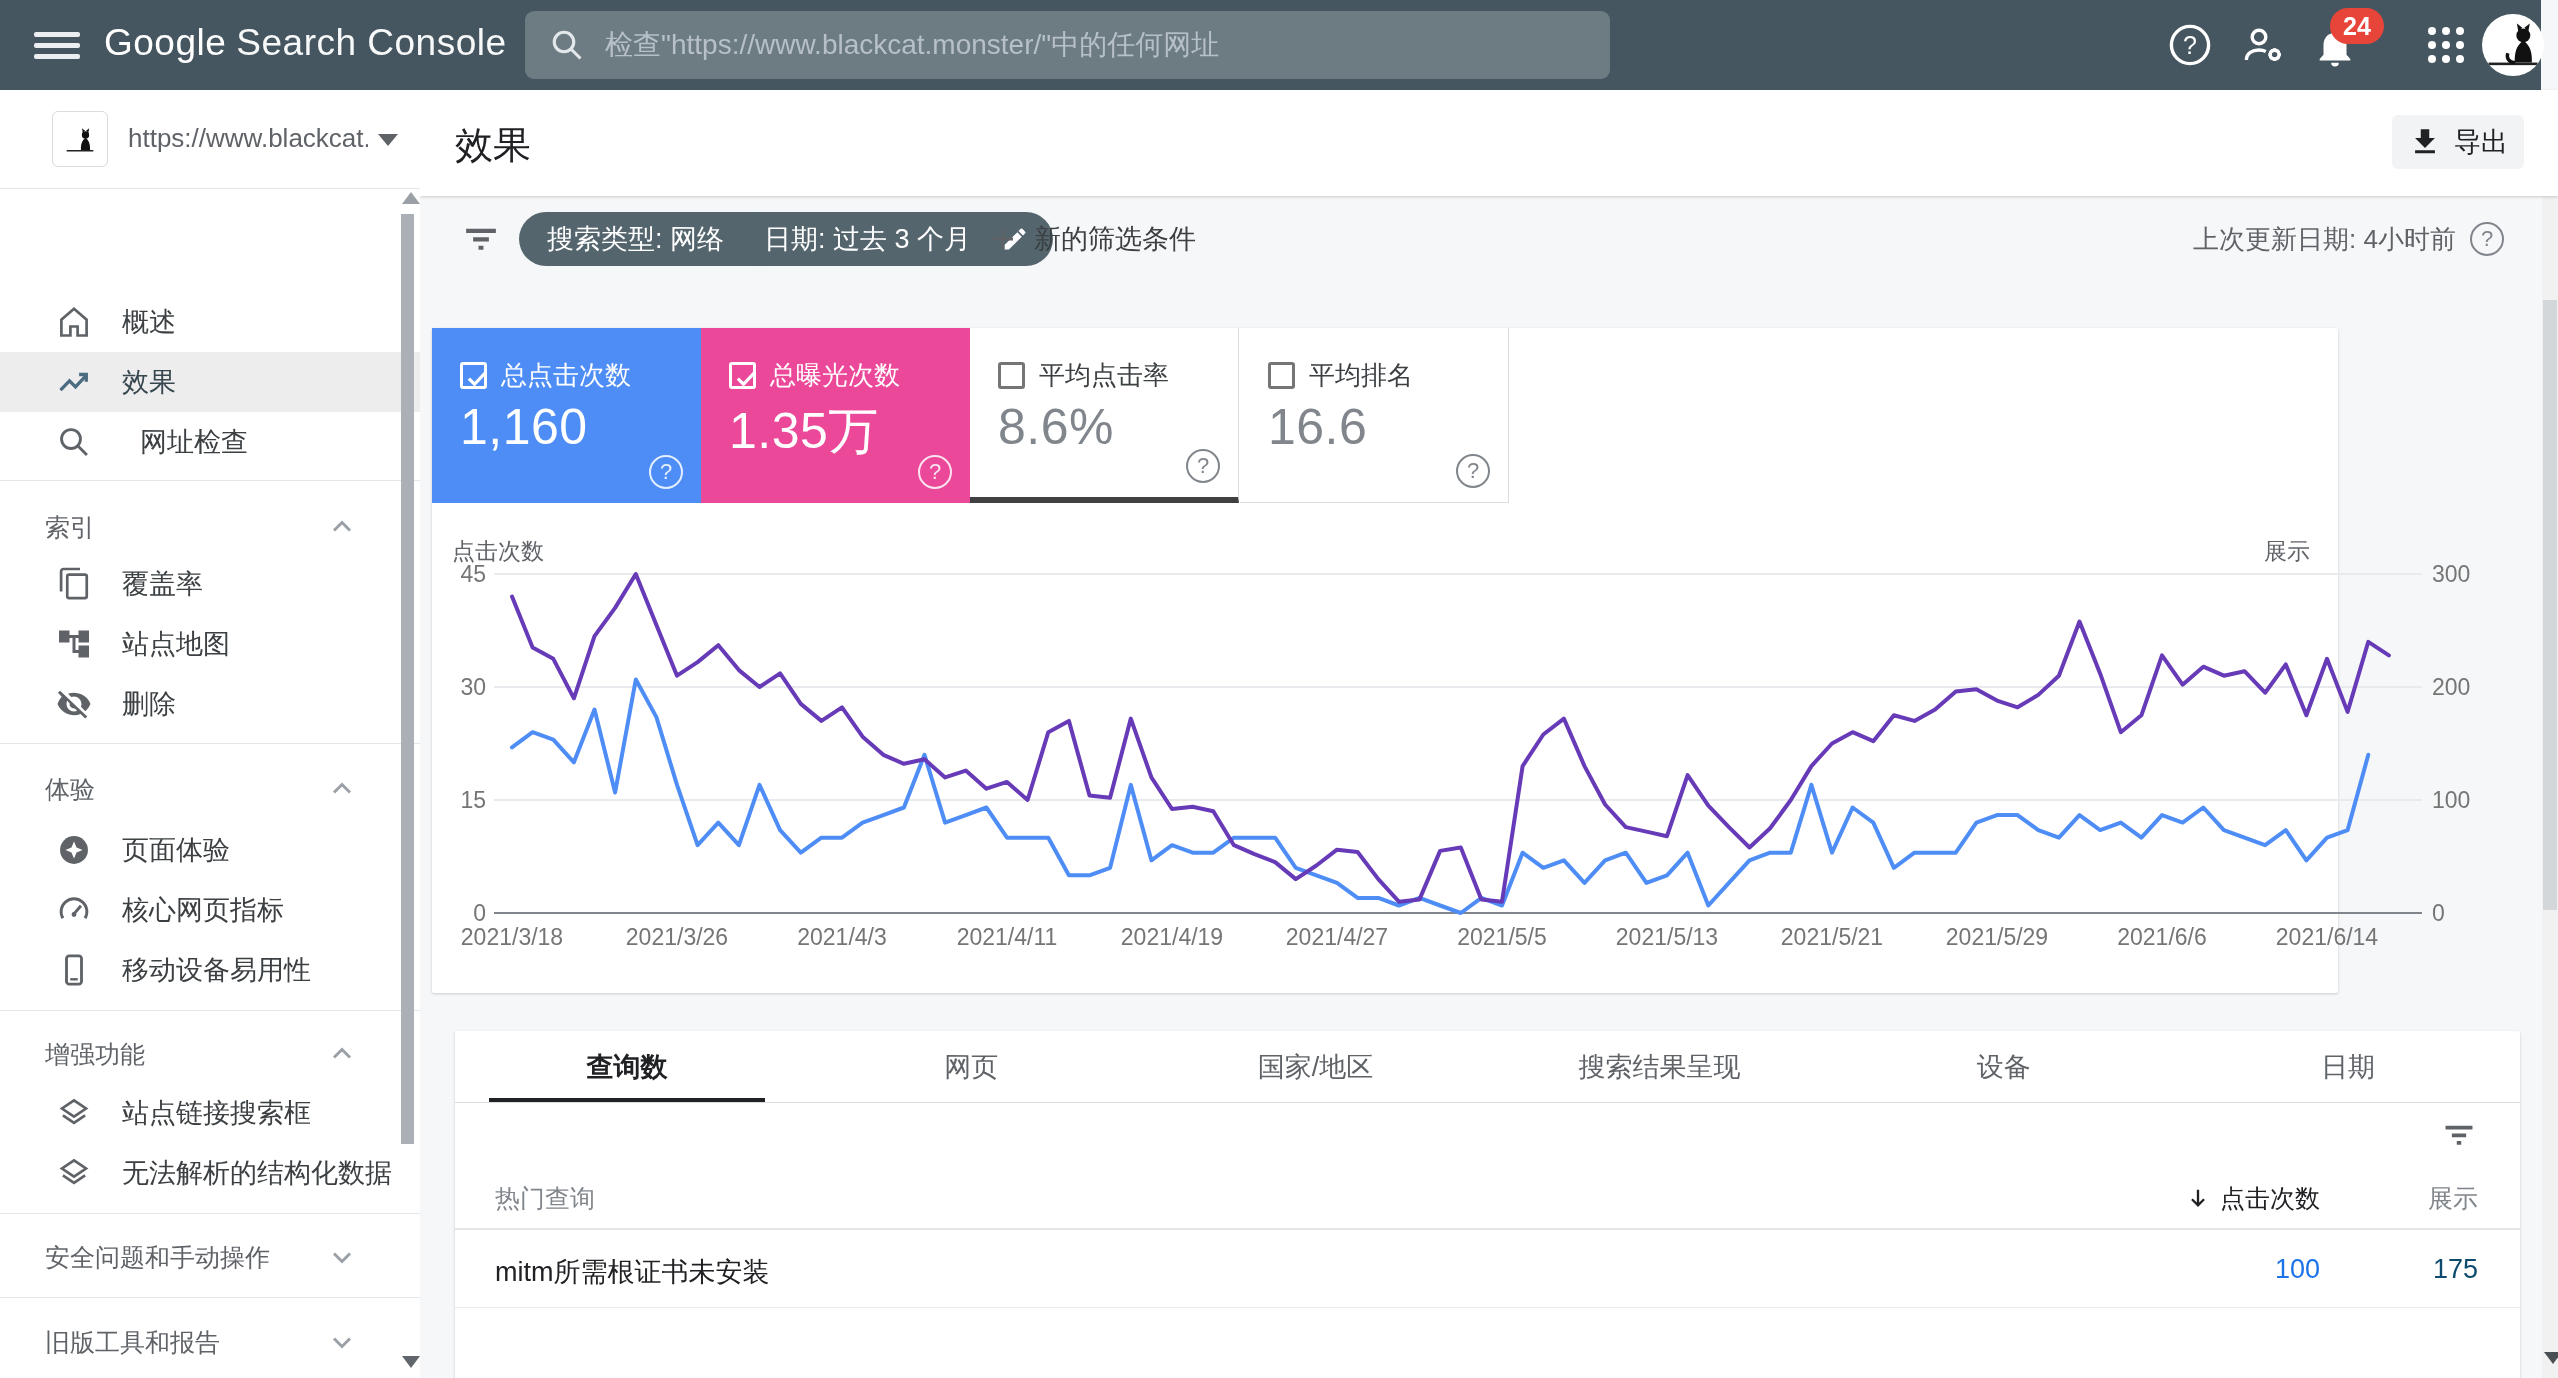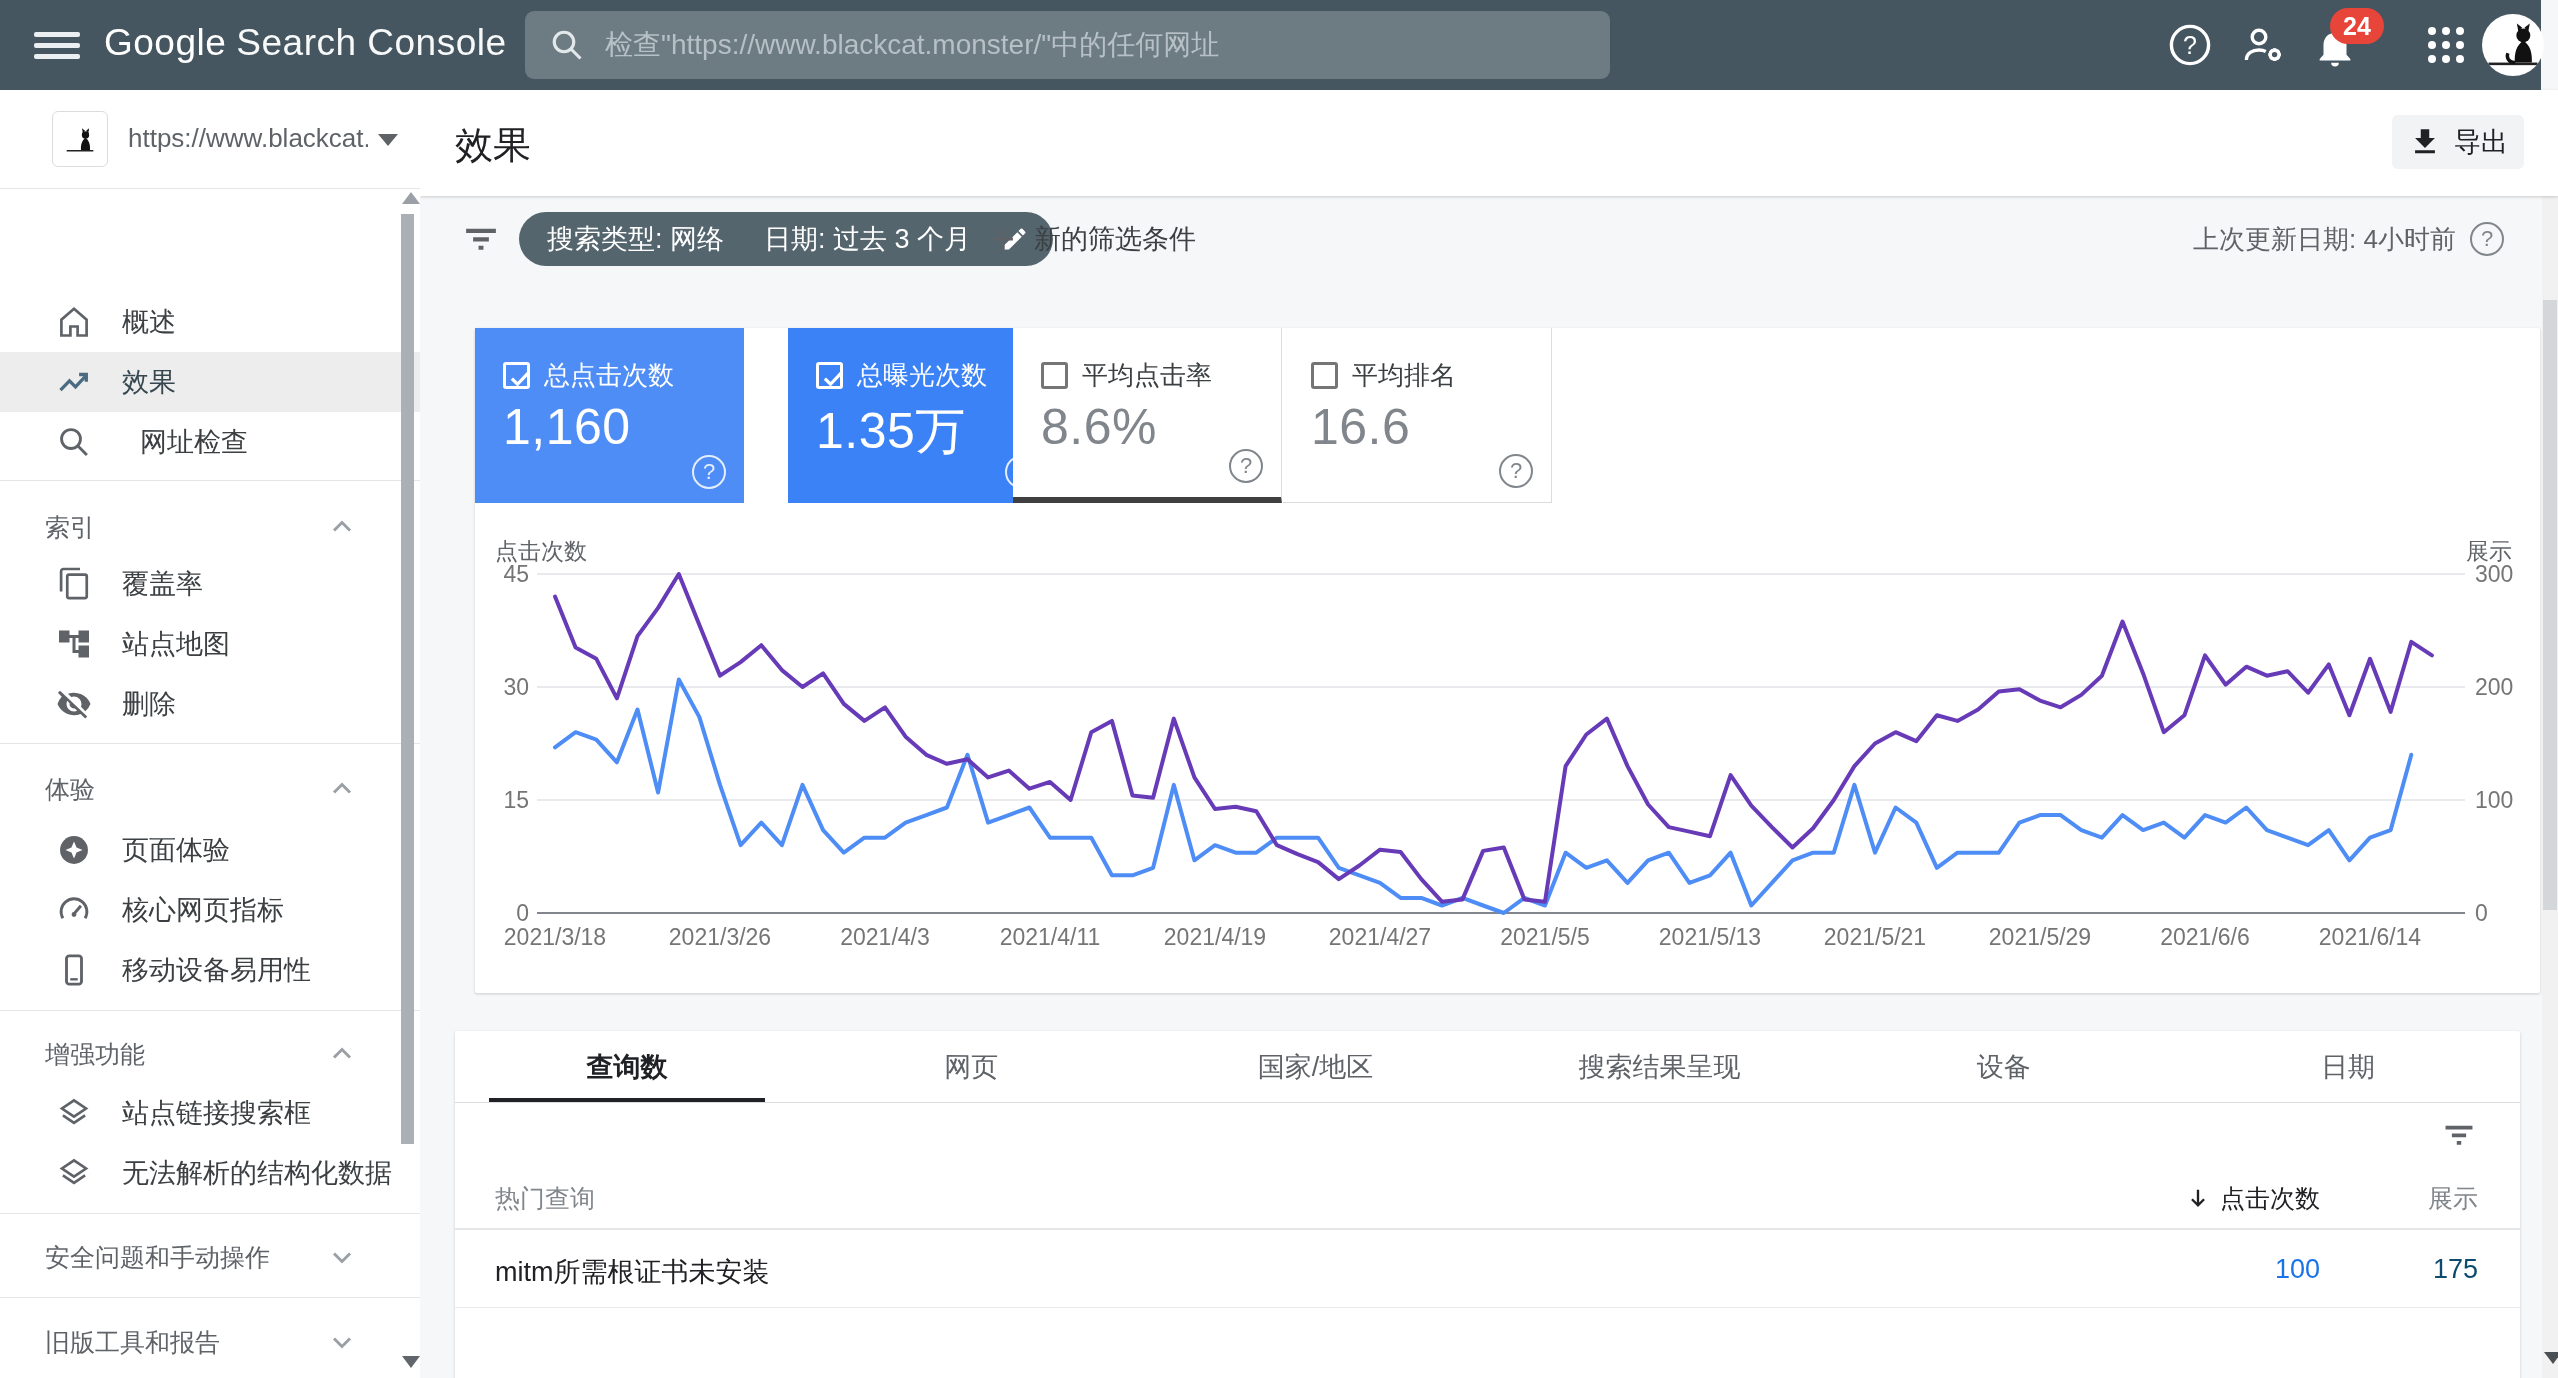--- a/index.html
+++ b/index.html
@@ -57,21 +57,21 @@
   .chip { position:absolute; top:0; height:54px; background:#54656e; border-radius:27px; display:flex; align-items:center; color:#fff; font-size:27px; cursor:pointer; padding:0 24px 0 28px; top:16px; }
   .chip .pencil { margin-left:18px; }
   #chip-0 { left:99px; }
   #chip-1 { left:316px;gap:12px; }
   #new-filter { position:absolute; left:566px; top:16px; height:54px; display:flex; align-items:center; cursor:pointer; color:#3c4043; font-size:27px; }
   #new-filter svg { margin-right:14px; }
   #last-updated { position:absolute; right:38px; top:16px; height:54px; display:flex; align-items:center; color:#5f6368; font-size:26px; }
   .qmark { width:34px; height:34px; border:2px solid #80868b; border-radius:50%; color:#80868b; font-size:22px; display:flex; align-items:center; justify-content:center; margin-left:14px; }
 
   
-  #perf-card { position:absolute; left:475px; top:328px; width:2065px; height:665px; background:#fff; box-shadow:0 1px 3px rgba(0,0,0,.18); border-radius:2px; }
+  #perf-card { position:absolute; left:432px; top:328px; width:1906px; height:665px; background:#fff; box-shadow:0 1px 3px rgba(0,0,0,.18); border-radius:2px; }
   .tile { position:absolute; top:0; width:269px; height:175px; cursor:pointer; }
   #tile-0 { left:0; }
   #tile-1 { left:269px; }
   #tile-2 { left:538px; border-right:1px solid #dadce0; border-bottom:6px solid #404040; background:#fff; }
   #tile-3 { left:808px; border-right:1px solid #dadce0; border-bottom:1px solid #dadce0; background:#fff; }
   .tile.colored { color:#fff; }
   .tile .trow { position:absolute; left:28px; top:30px; display:flex; align-items:center; }
   .cb { width:27px; height:27px; border:3px solid; border-radius:3px; position:relative; }
   .tile.colored .cb { border-color:#fff; }
   .tile.plain .cb { border-color:#757575; }
@@ -358,21 +358,21 @@
           <span class="cb">
             <svg width="30" height="30" viewBox="0 0 24 24">
               <path d="M5.5 12.5 10 17 19 7.5" fill="none" stroke="#fff" stroke-width="2.6"></path>
             </svg>
           </span>
       <span class="tlabel">总点击次数</span>
         </div>
       <div class="tvalue">1,160</div>
       <span class="qmark tq">?</span>
     </div>
-    <div class="tile colored" id="tile-1" style="background: #3b82f6; margin-left: 44px;">
+    <div class="tile colored" id="tile-1" style="background: #ec4899;">
       <div class="trow">
           <span class="cb">
             <svg width="30" height="30" viewBox="0 0 24 24">
               <path d="M5.5 12.5 10 17 19 7.5" fill="none" stroke="#fff" stroke-width="2.6"></path>
             </svg>
           </span>
       <span class="tlabel">总曝光次数</span>
         </div>
       <div class="tvalue">1.35万</div>
       <span class="qmark tq">?</span>

